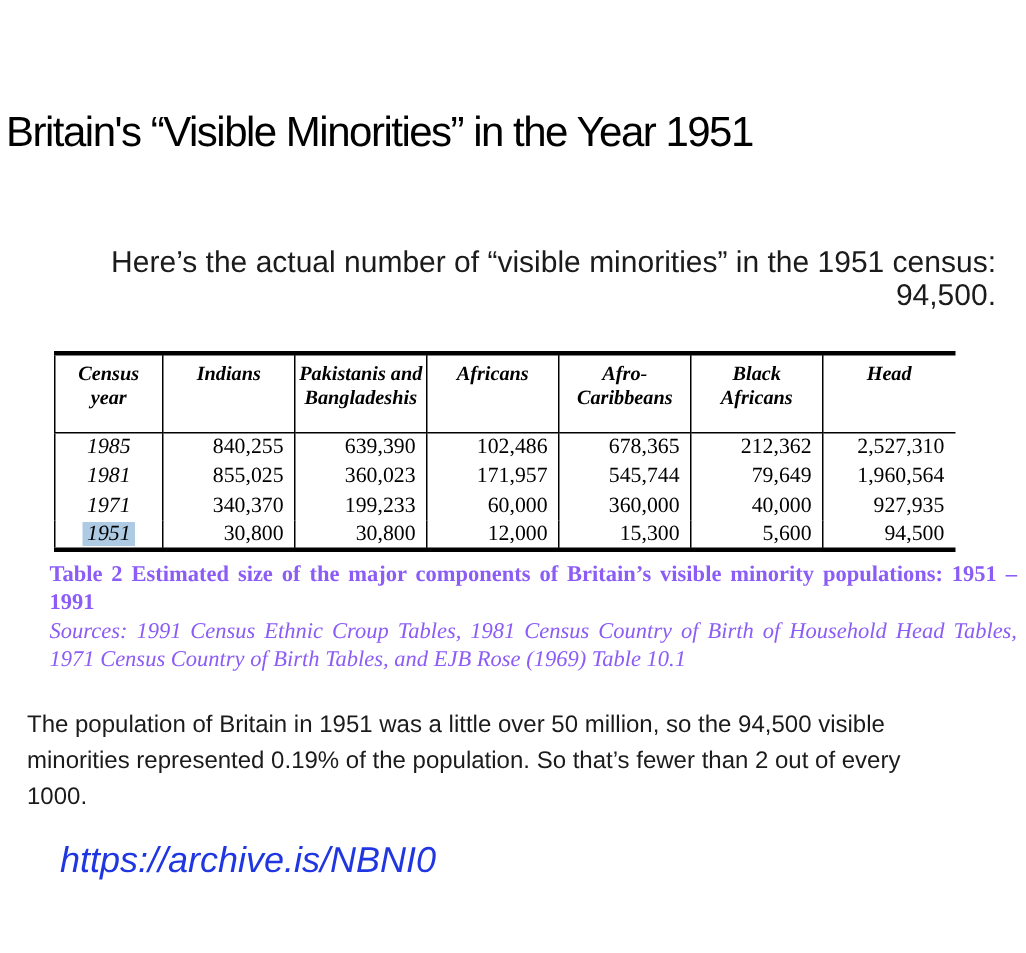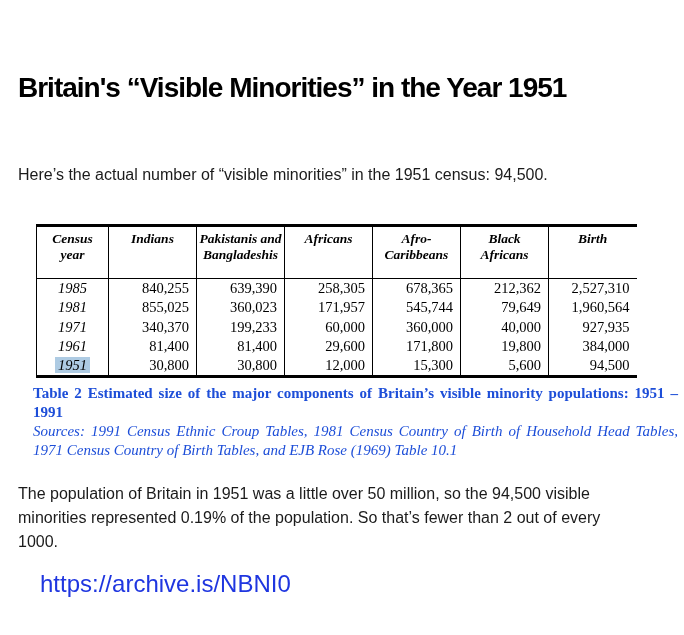--- a/index.html
+++ b/index.html
@@ -9,34 +9,35 @@
   * { margin: 0; padding: 0; box-sizing: border-box; }
   html, body { background: #ffffff; }
   body {
     width: 684px;
     height: 635px;
     font-family: "Liberation Sans", sans-serif;
     color: #1b1b1b;
     overflow: hidden;
   }
   .page-title {
-    margin: 72px 18px 0 18px;
+    margin: 72px 18px 0 4px;
     font-size: 28px;
-    font-weight: 700;
+    font-weight: 400;
     letter-spacing: -1px;
     color: #000000;
     white-space: nowrap;
   }
   .intro-text {
     margin: 60px 20px 0 18px;
-    font-size: 16px;
+    font-size: 20px;
     line-height: 22px;
+    text-align: right;
   }
   .table-wrap {
-    margin: 38px 0 0 36px;
+    margin: 26px 0 0 36px;
     width: 600px;
   }
   table.census-table {
     width: 600px;
     table-layout: fixed;
     border-collapse: collapse;
     font-family: "Liberation Serif", serif;
     color: #000000;
     border-top: 3px solid #000;
     border-bottom: 3px solid #000;
@@ -60,39 +61,40 @@
     height: 19.5px;
     vertical-align: middle;
   }
   td.year-cell { text-align: center; font-style: italic; }
   td.num-cell { text-align: right; padding-right: 7px; }
   .hl { background: var(--hl-color); padding: 0 3px; }
   .caption-block {
     margin: 6px 4px 0 33px;
     width: 645px;
     font-family: "Liberation Serif", serif;
-    color: #1d4ed8;
+    color: #8b5cf6;
     font-size: 15px;
     line-height: 19px;
     text-align: justify;
   }
   .table-caption { font-weight: 700; }
   .table-sources { font-style: italic; }
   .body-text {
     margin: 22px 20px 0 18px;
     width: 625px;
     font-size: 16px;
     line-height: 24px;
   }
   .archive-link {
     display: inline-block;
     margin: 16px 0 0 40px;
     font-size: 24px;
     color: var(--link-color);
     text-decoration: none;
+    font-style: italic;
   }
 </style>
 </head>
 <body>
 
 
 
 <h1 class="page-title">Britain's “Visible Minorities” in the Year 1951</h1>
 
 <p class="intro-text">Here’s the actual number of “visible minorities” in the 1951 census: 94,500.</p>
@@ -109,29 +111,29 @@
       <col style="width:88px">
     </colgroup>
     <thead>
       <tr>
           <th>Census year</th>
           <th>Indians</th>
           <th>Pakistanis and Bangladeshis</th>
           <th>Africans</th>
           <th>Afro-Caribbeans</th>
           <th>Black Africans</th>
-          <th>Birth</th>
+          <th>Head</th>
         </tr>
     </thead>
     <tbody>
         <tr>
           <td class="year-cell"><span>1985</span></td>
           <td class="num-cell">840,255</td>
           <td class="num-cell">639,390</td>
-          <td class="num-cell">258,305</td>
+          <td class="num-cell">102,486</td>
           <td class="num-cell">678,365</td>
           <td class="num-cell">212,362</td>
           <td class="num-cell">2,527,310</td>
         </tr>
         <tr>
           <td class="year-cell"><span>1981</span></td>
           <td class="num-cell">855,025</td>
           <td class="num-cell">360,023</td>
           <td class="num-cell">171,957</td>
           <td class="num-cell">545,744</td>
@@ -139,29 +141,20 @@
           <td class="num-cell">1,960,564</td>
         </tr>
         <tr>
           <td class="year-cell"><span>1971</span></td>
           <td class="num-cell">340,370</td>
           <td class="num-cell">199,233</td>
           <td class="num-cell">60,000</td>
           <td class="num-cell">360,000</td>
           <td class="num-cell">40,000</td>
           <td class="num-cell">927,935</td>
-        </tr>
-        <tr>
-          <td class="year-cell"><span>1961</span></td>
-          <td class="num-cell">81,400</td>
-          <td class="num-cell">81,400</td>
-          <td class="num-cell">29,600</td>
-          <td class="num-cell">171,800</td>
-          <td class="num-cell">19,800</td>
-          <td class="num-cell">384,000</td>
         </tr>
         <tr>
           <td class="year-cell"><span class="hl">1951</span></td>
           <td class="num-cell">30,800</td>
           <td class="num-cell">30,800</td>
           <td class="num-cell">12,000</td>
           <td class="num-cell">15,300</td>
           <td class="num-cell">5,600</td>
           <td class="num-cell">94,500</td>
         </tr>

